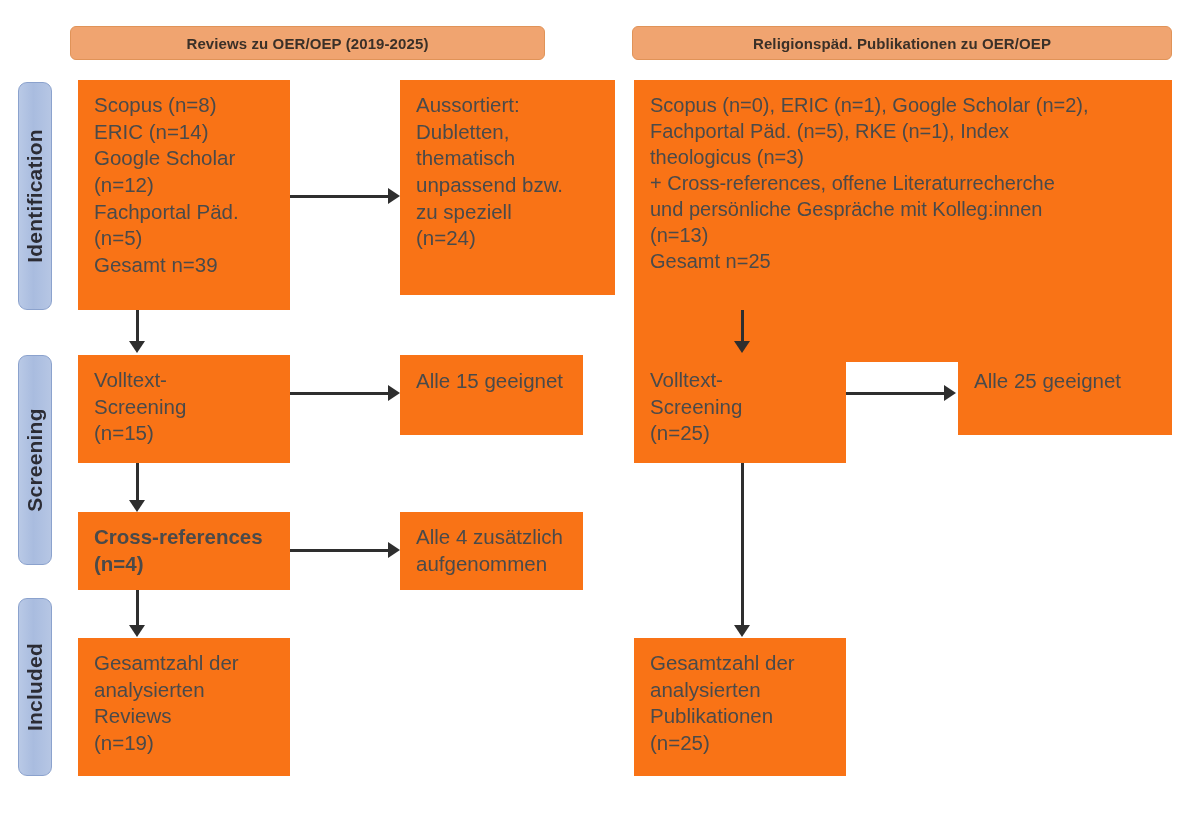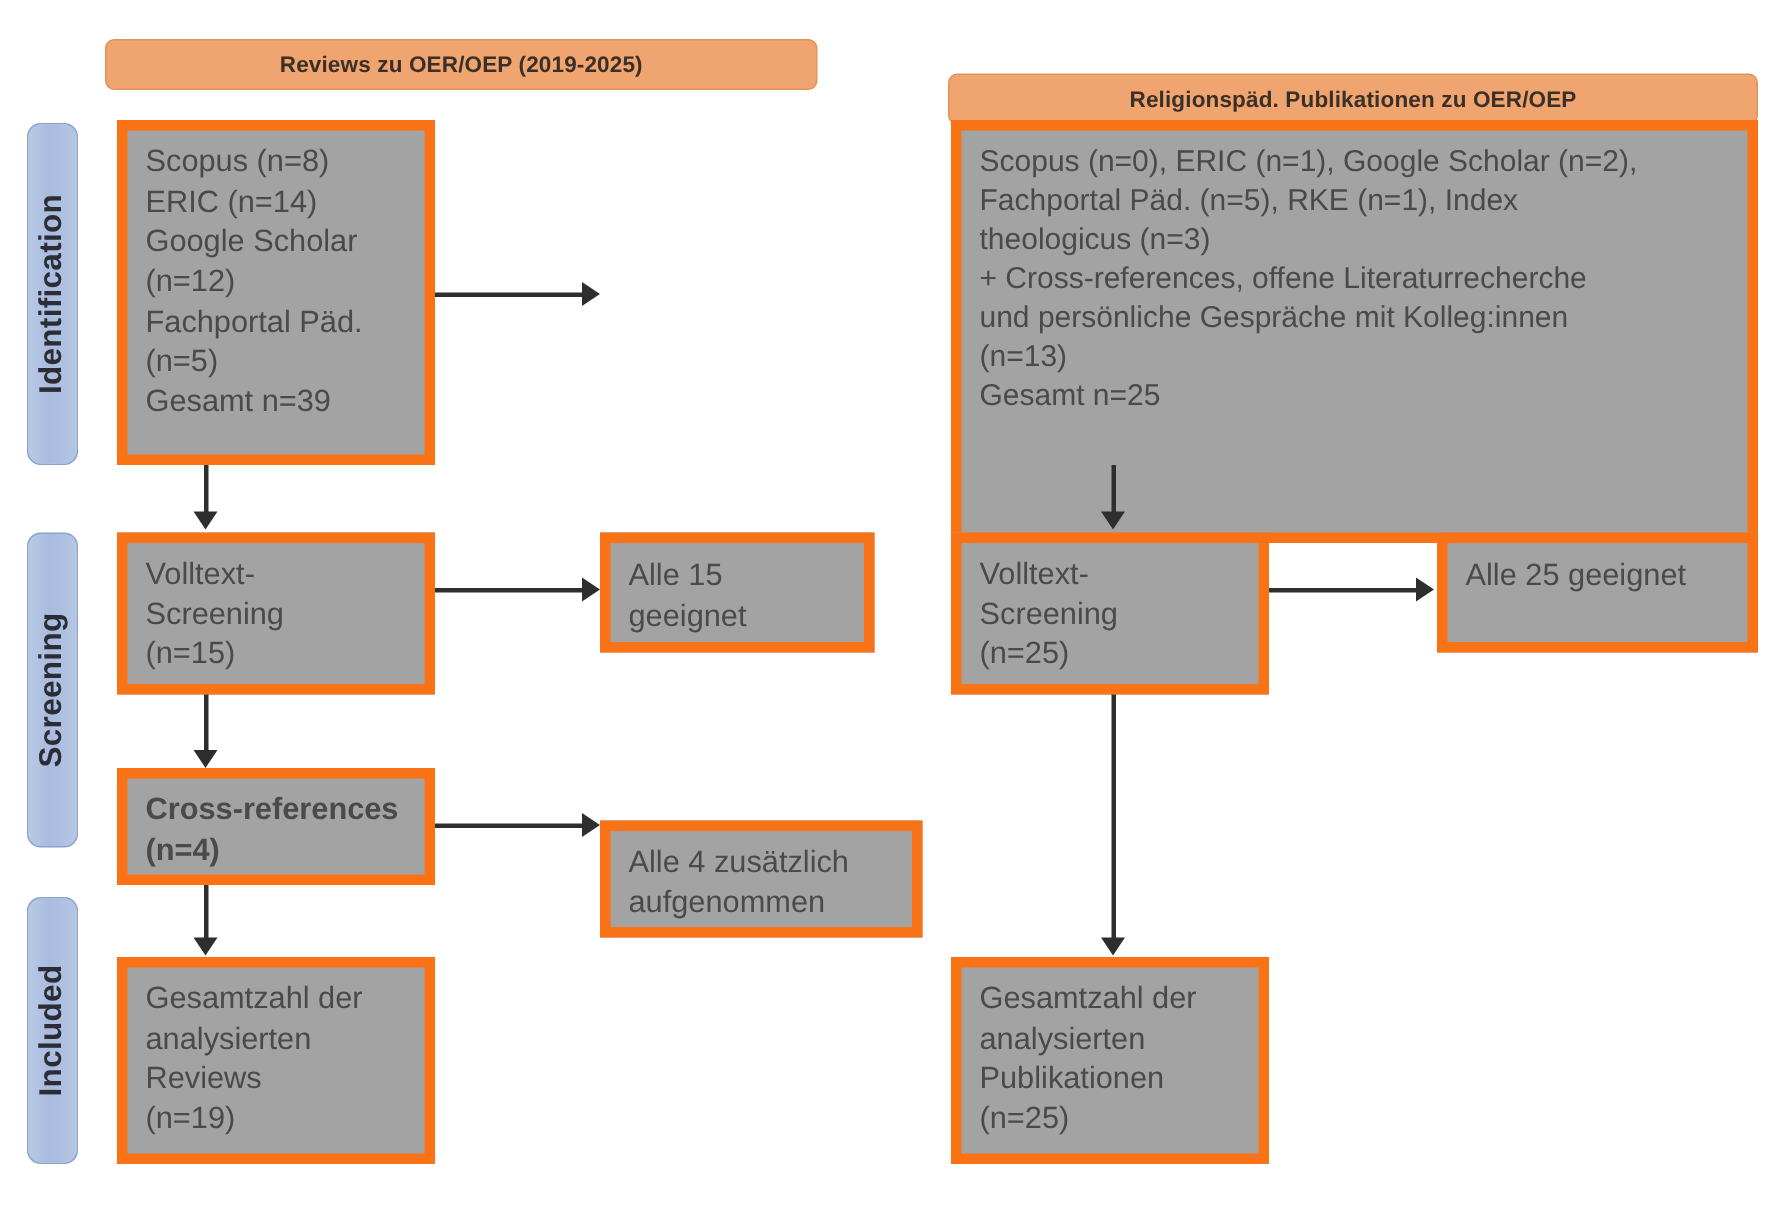--- a/index.html
+++ b/index.html
@@ -56,22 +56,22 @@
     justify-content: center;
     font-size: 15px;
     font-weight: 700;
     color: #3a3028;
     letter-spacing: 0.1px;
   }
 
   
   .flow-box {
     position: absolute;
-    background: #a3a3a3;
-    border: 7px solid #f97316;
+    background: #f97316;
+    border: 4px solid #f97316;
     box-sizing: border-box;
     padding: 8px 10px 6px 12px;
     font-size: 20.5px;
     line-height: 1.33;
     color: #4a4a4a;
     white-space: pre-line;
     overflow: hidden;
   }
   .flow-box.tight { line-height: 1.30; }
   .flow-box.wide  { font-size: 20px; line-height: 1.30; }
@@ -110,30 +110,36 @@
   <div class="stage-bar" style="top:355px; height:210px;">
     <span class="stage-label">Screening</span>
   </div>
 
   <div class="stage-bar" style="top:598px; height:178px;">
     <span class="stage-label">Included</span>
   </div>
 
   <div class="col-header" style="left:70px; top:26px; width:475px;">Reviews zu OER/OEP (2019-2025)</div>
 
-  <div class="col-header" style="left:632px; top:26px; width:540px;margin-top:23px;">Religionspäd. Publikationen zu OER/OEP</div>
+  <div class="col-header" style="left:632px; top:26px; width:540px;">Religionspäd. Publikationen zu OER/OEP</div>
 
   <div class="flow-box tight" style="left:78px; top:80px; width:212px; height:230px;">Scopus (n=8)
 ERIC (n=14)
 Google Scholar
 (n=12)
 Fachportal Päd.
 (n=5)
 Gesamt n=39</div>
 
+  <div class="flow-box tight" style="left:400px; top:80px; width:215px; height:215px;">Aussortiert:
+Dubletten,
+thematisch
+unpassend bzw.
+zu speziell
+(n=24)</div>
 
   <div class="conn conn-h" style="left:290px; top:195px; width:100px;"></div>
   <div class="arrow-right" style="left:388px; top:188px;"></div>
 
   <div class="conn conn-v" style="left:136px; top:310px; height:34px;"></div>
   <div class="arrow-down" style="left:129px; top:341px;"></div>
 
   <div class="flow-box tight" style="left:78px; top:355px; width:212px; height:108px;">Volltext-
 Screening
 (n=15)</div>
@@ -142,21 +148,21 @@
 
   <div class="conn conn-h" style="left:290px; top:392px; width:100px;"></div>
   <div class="arrow-right" style="left:388px; top:385px;"></div>
 
   <div class="conn conn-v" style="left:136px; top:463px; height:40px;"></div>
   <div class="arrow-down" style="left:129px; top:500px;"></div>
 
   <div class="flow-box tight" style="left:78px; top:512px; width:212px; height:78px;font-weight:bold;">Cross-references
 (n=4)</div>
 
-  <div class="flow-box tight" style="left:400px; top:512px; width:215px; height:78px;margin-top:35px;">Alle 4 zusätzlich
+  <div class="flow-box tight" style="left:400px; top:512px; width:183px; height:78px;">Alle 4 zusätzlich
 aufgenommen</div>
 
   <div class="conn conn-h" style="left:290px; top:549px; width:100px;"></div>
   <div class="arrow-right" style="left:388px; top:542px;"></div>
 
   <div class="conn conn-v" style="left:136px; top:590px; height:38px;"></div>
   <div class="arrow-down" style="left:129px; top:625px;"></div>
 
   <div class="flow-box tight" style="left:78px; top:638px; width:212px; height:138px;">Gesamtzahl der
 analysierten

